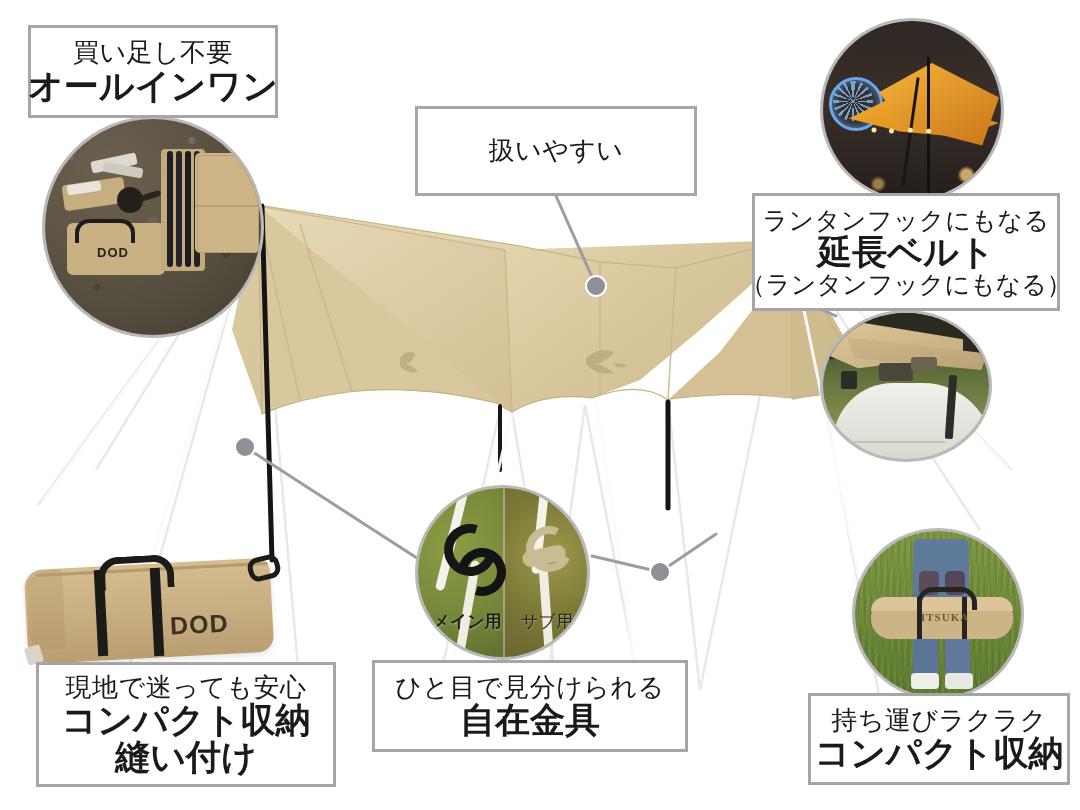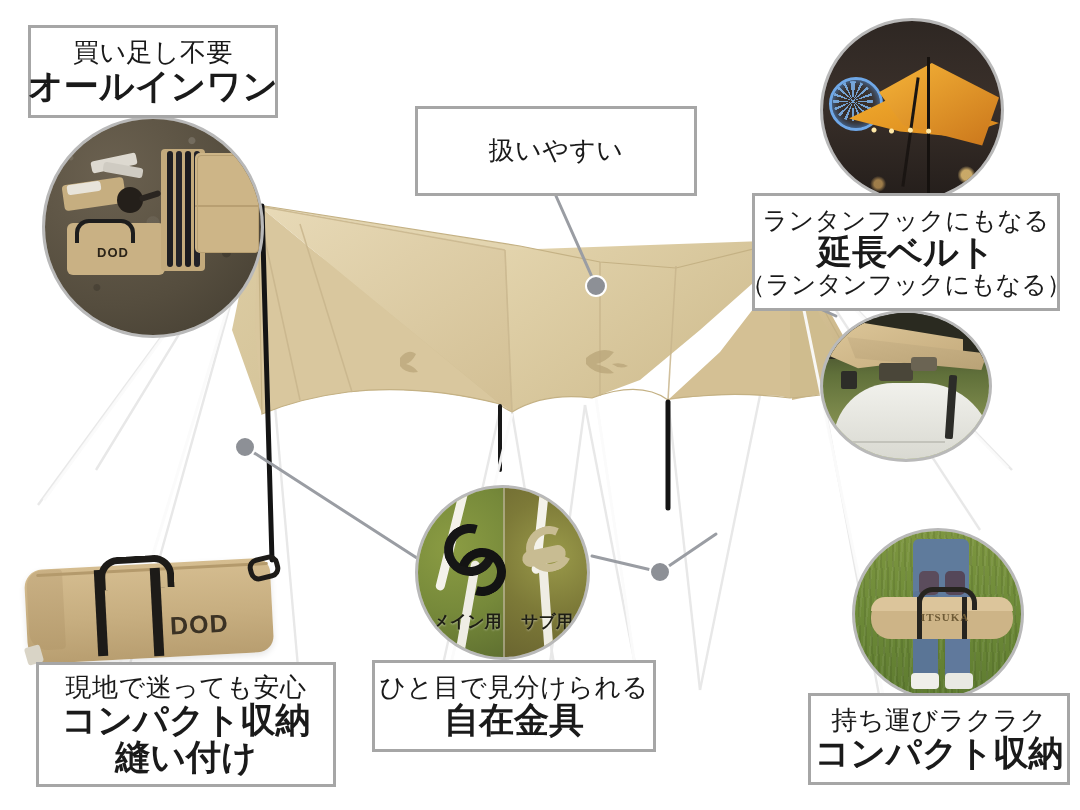--- a/index.html
+++ b/index.html
@@ -320,21 +320,21 @@
 
       <div class="sc" style="left:118px;top:-6px;width:9px;height:92px;background:#f4f2ea;border-radius:5px;transform:rotate(6deg);"></div>
       <div class="sc" style="left:124px;top:72px;width:9px;height:110px;background:#efede4;border-radius:5px;transform:rotate(-4deg);"></div>
 
       <div class="sc" style="left:108px;top:38px;width:30px;height:30px;border:8px solid #c8bc92;border-radius:50%;border-right-color:transparent;transform:rotate(-20deg);"></div>
       <div class="sc" style="left:104px;top:60px;width:44px;height:16px;background:#c8bc92;border-radius:8px;transform:rotate(-12deg);"></div>
 
       <div class="sc" style="left:12px;bottom:24px;width:74px;text-align:center;color:#1d1d14;
                   font-size:17px;font-weight:bold;text-shadow:0 1px 2px rgba(255,255,255,.45);">メイン用</div>
       <div class="sc" style="left:94px;bottom:24px;width:70px;text-align:center;color:#1d1d14;
-                  font-size:17px;font-weight:bold;text-shadow:0 1px 2px rgba(255,255,255,.45);">サブ用</div>
+                  font-size:17px;font-weight:normal;text-shadow:0 1px 2px rgba(255,255,255,.45);">サブ用</div>
     </div>
   </div>
 
   <div class="photo-circle" style="left:852px;top:528px;width:172px;height:172px;">
     <div class="photo-inner" style="background:
         linear-gradient(180deg,#7d9640 0%,#6d8a38 50%,#5e7b30 100%);">
 
       <div class="sc" style="left:0;top:0;right:0;bottom:0;
            background-image:repeating-linear-gradient(88deg,rgba(0,0,0,.08) 0 2px,transparent 2px 6px),
                             repeating-linear-gradient(-84deg,rgba(255,255,255,.06) 0 2px,transparent 2px 7px);"></div>
@@ -406,21 +406,21 @@
     <div class="lbl-main">延長ベルト</div>
     <div class="lbl-note">（ランタンフックにもなる）</div>
   </div>
 
   <div class="label-box" style="left:36px;top:662px;width:300px;height:125px;">
     <div class="lbl-sub">現地で迷っても安心</div>
     <div class="lbl-main">コンパクト収納</div>
     <div class="lbl-main">縫い付け</div>
   </div>
 
-  <div class="label-box" style="left:372px;top:660px;width:284px;height:92px;">
+  <div class="label-box" style="left:372px;top:660px;width:316px;height:92px;">
     <div class="lbl-sub">ひと目で見分けられる</div>
     <div class="lbl-main">自在金具</div>
   </div>
 
   <div class="label-box" style="left:808px;top:693px;width:262px;height:92px;">
     <div class="lbl-sub">持ち運びラクラク</div>
     <div class="lbl-main">コンパクト収納</div>
   </div>
 
 </div>

